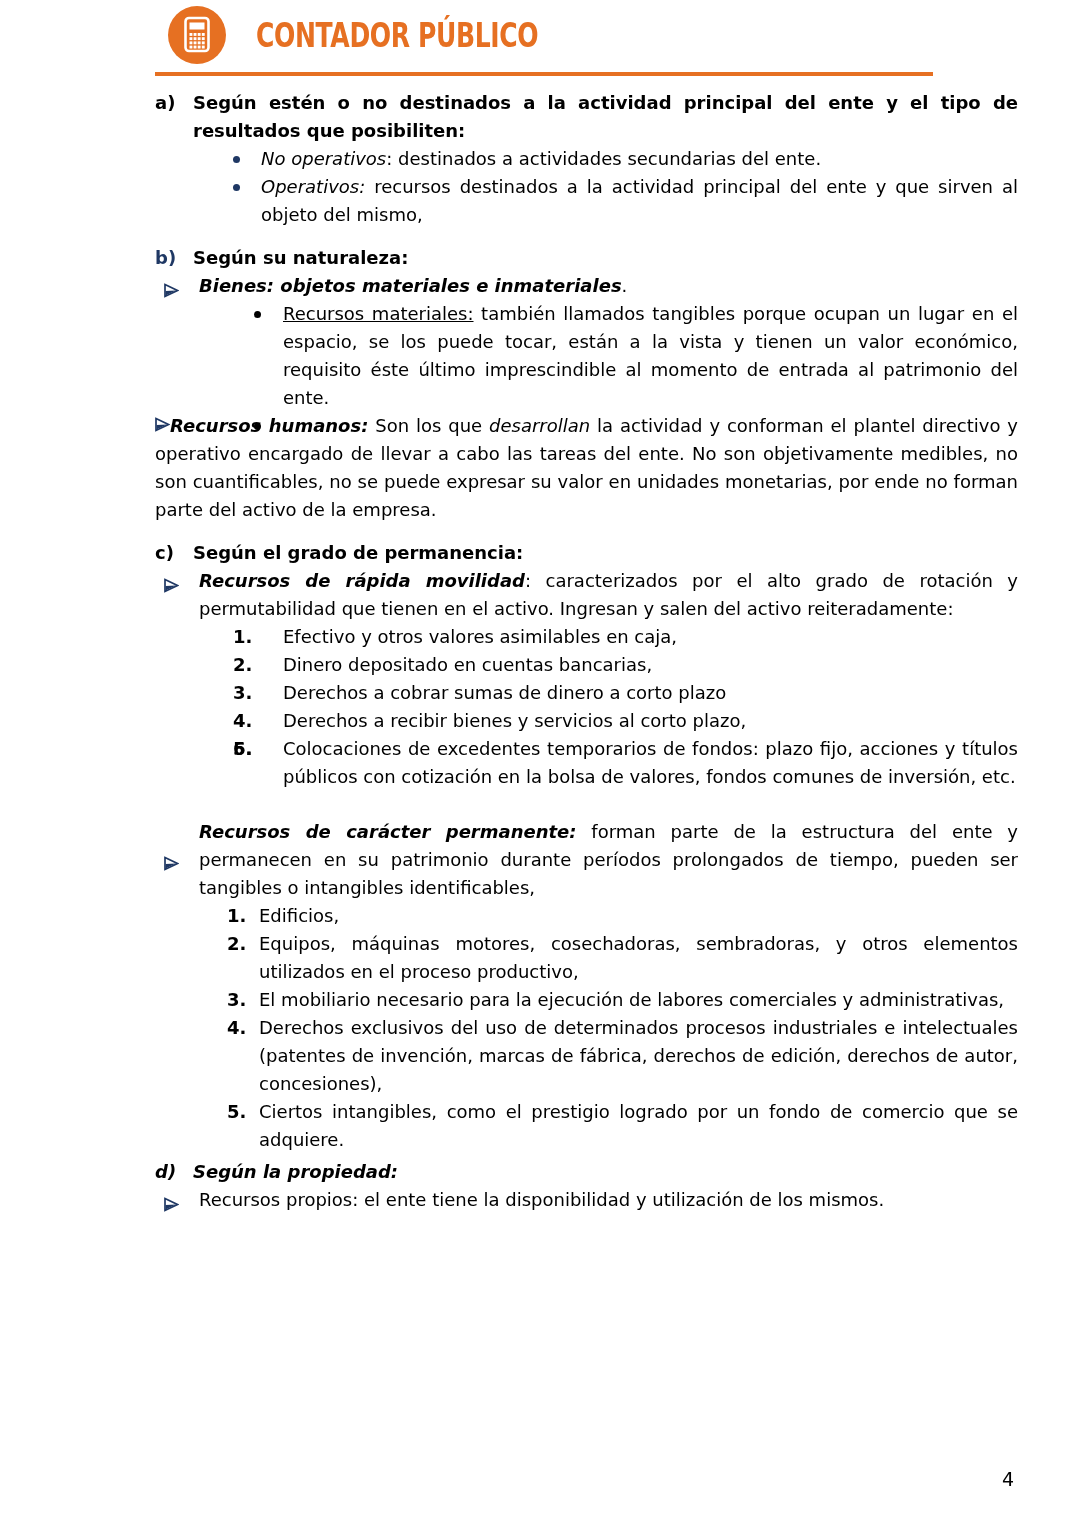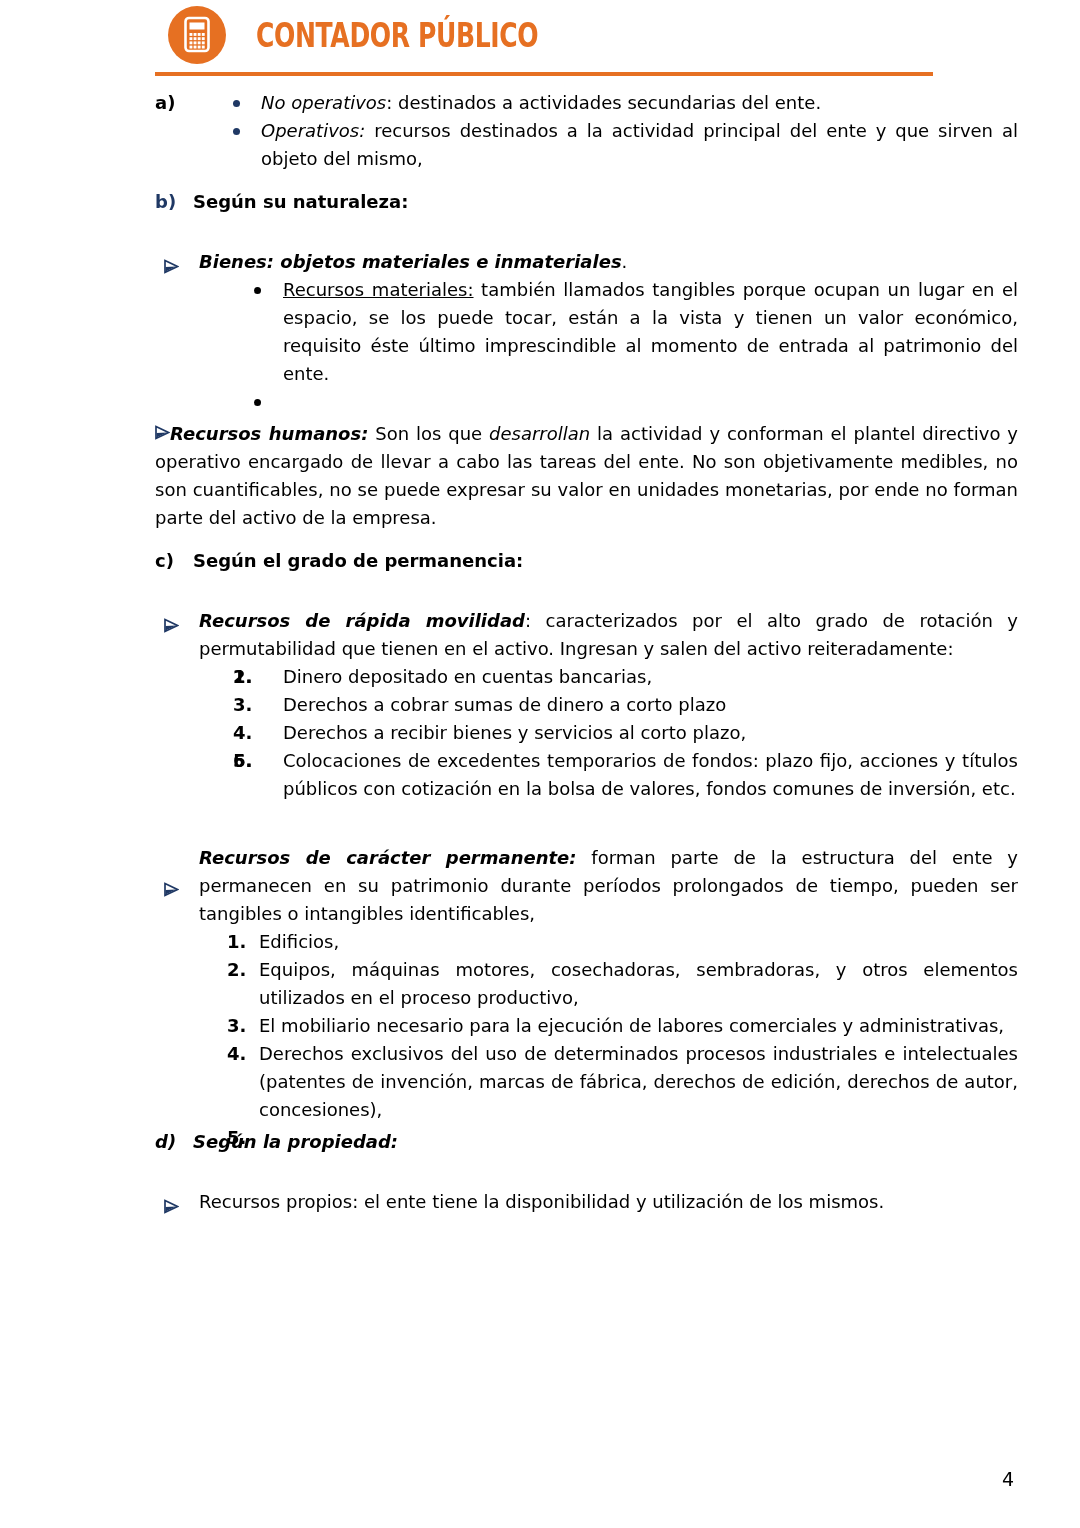--- a/index.html
+++ b/index.html
@@ -44,33 +44,33 @@
     background:#1F3864;
   }
   
   .dotlist-2 > li{position:relative;padding-left:128px;}
   .dotlist-2 .dot{
     position:absolute;left:99px;top:11px;width:7px;height:7px;border-radius:50%;
     background:#000;
   }
 
   
-  .arrow-item{position:relative;padding-left:44px;margin-top:32px;}
+  .arrow-item{position:relative;padding-left:44px;}
   .arrow-item > .arrow{position:absolute;left:9px;top:6px;width:15px;height:15px;}
   .arrow-item.flush{padding-left:0;}
 
   
   .numlist-1 > li{position:relative;padding-left:128px;}
   .numlist-1 .num{position:absolute;left:78px;font-weight:bold;}
   .numlist-2 > li{position:relative;padding-left:104px;}
   .numlist-2 .num{position:absolute;left:72px;font-weight:bold;}
 
   
   .gap-md{margin-top:15px;}
-  .gap-lg{margin-top:41px;}
+  .gap-lg{margin-top:27px;}
   .gap-sm{margin-top:4px;}
 
   .page-number{position:absolute;right:66px;bottom:38px;font-size:19px;}
 </style>
 </head>
 <body>
 
 <div class="page">
 
   <div class="brand-header">
@@ -100,21 +100,21 @@
       </svg>
     </span>
     <span class="brand-title">CONTADOR PÚBLICO</span>
   </div>
   <div class="header-rule"></div>
 
   <div class="content">
 
     <div>
       <p class="sec-head">
-        <span class="sec-label">a)</span>
+        <span class="sec-label">a)</span><span>Según estén o no destinados a la actividad principal del ente y el tipo de resultados que posibiliten:</span>
       </p>
       <ul class="dotlist-1">
         <li>
           <span class="dot"></span>
           <p><span class="it">No operativos</span><span>: destinados a actividades secundarias del ente.</span></p>
         </li>
         <li>
           <span class="dot"></span>
           <p><span class="it">Operativos:</span><span> recursos destinados a la actividad principal del ente y que sirven al objeto del mismo,</span></p>
         </li>
@@ -166,20 +166,21 @@
             <polygon points="1,1.5 13.5,7.5 1,13.5" fill="#ffffff" stroke="#1F3864" stroke-width="1.7"></polygon>
             <polygon points="1.6,8 12,7.5 1.6,12.6" fill="#1F3864"></polygon>
           </svg>
         </span>
         <p><span class="bi">Recursos de rápida movilidad</span><span>: caracterizados por el alto grado de rotación y permutabilidad que tienen en el activo. Ingresan y salen del activo reiteradamente:</span></p>
       </div>
 
       <ul class="numlist-1">
         <li>
             <span class="num">1.</span>
+            <p>Efectivo y otros valores asimilables en caja,</p>
           </li>
         <li>
             <span class="num">2.</span>
             <p>Dinero depositado en cuentas bancarias,</p>
           </li>
         <li>
             <span class="num">3.</span>
             <p>Derechos a cobrar sumas de dinero a corto plazo</p>
           </li>
         <li>
@@ -217,20 +218,21 @@
         <li>
             <span class="num">3.</span>
             <p>El mobiliario necesario para la ejecución de labores comerciales y administrativas,</p>
           </li>
         <li>
             <span class="num">4.</span>
             <p>Derechos exclusivos del uso de determinados procesos industriales e intelectuales (patentes de invención, marcas de fábrica, derechos de edición, derechos de autor, concesiones),</p>
           </li>
         <li>
             <span class="num">5.</span>
+            <p>Ciertos intangibles, como el prestigio logrado por un fondo de comercio que se adquiere.</p>
           </li>
       </ul>
     </div>
 
     <div class="gap-sm">
       <p class="sec-head italic-head">
         <span class="sec-label">d)</span><span>Según la propiedad:</span>
       </p>
       <div class="arrow-item">
         <span class="arrow">

